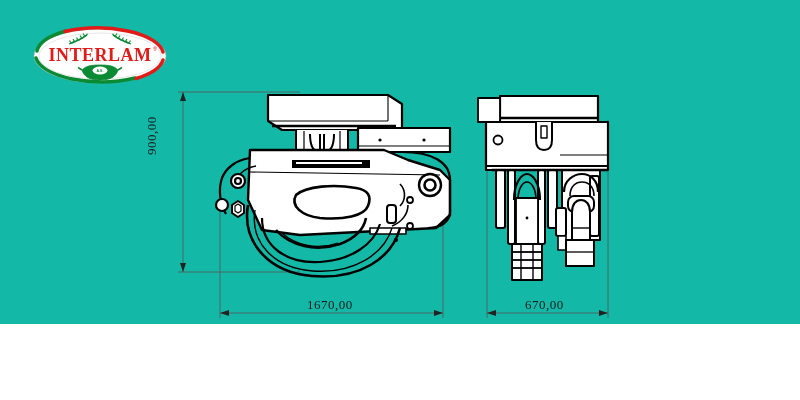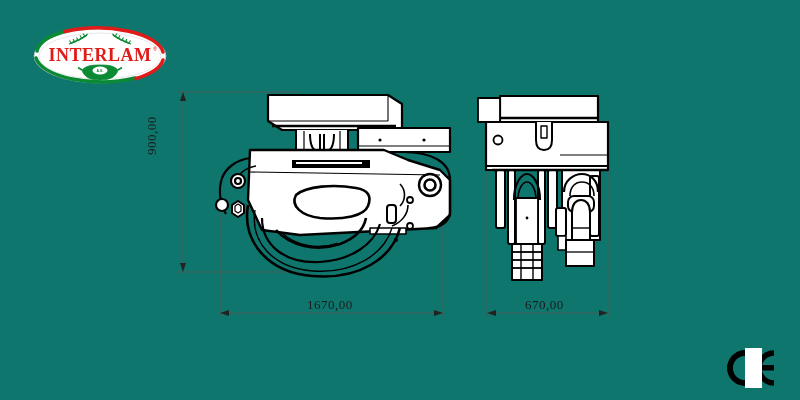--- a/index.html
+++ b/index.html
@@ -6,22 +6,22 @@
     margin: 0;
     padding: 0;
     background: #ffffff;
   }
   body {
     font-family: "Liberation Serif", serif;
   }
   #page {
     position: relative;
     width: 800px;
-    height: 400px;
-    background: #0f766e;
+    height: 324px;
+    background: #14b8a6;
     overflow: hidden;
   }
 
   
   #logo-block {
     position: absolute;
     left: 30px;
     top: 20px;
     width: 140px;
     height: 72px;

